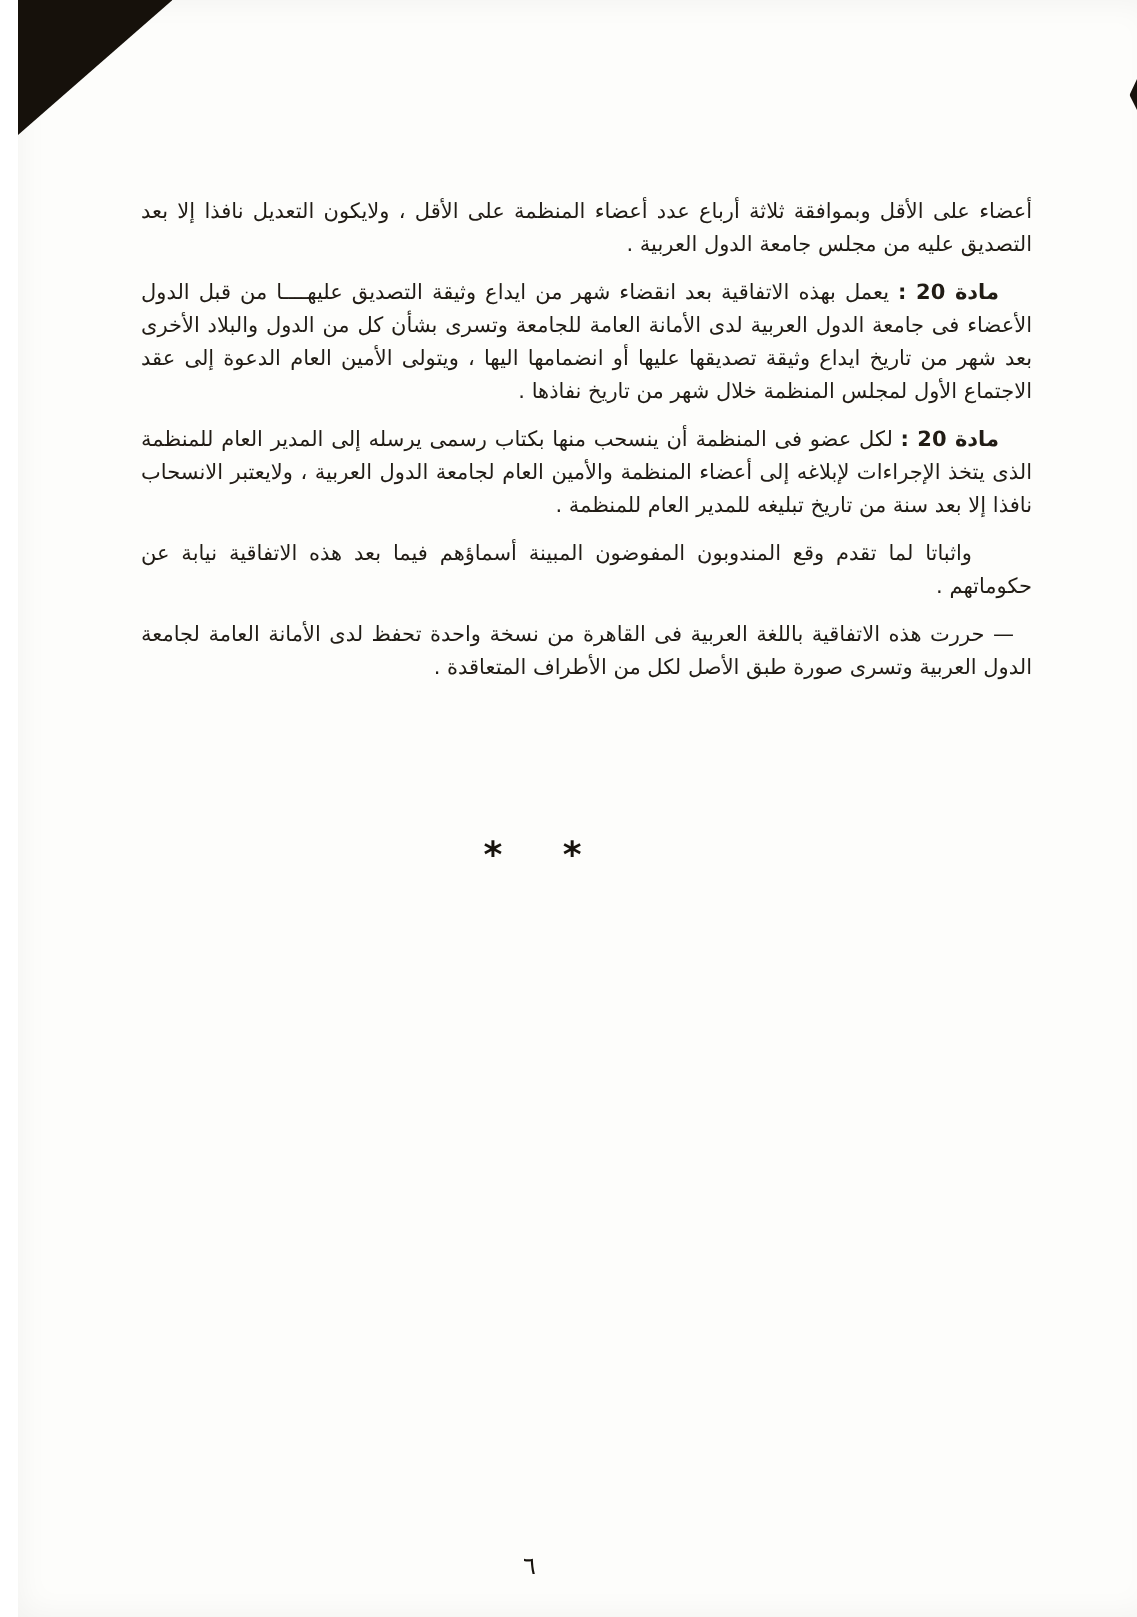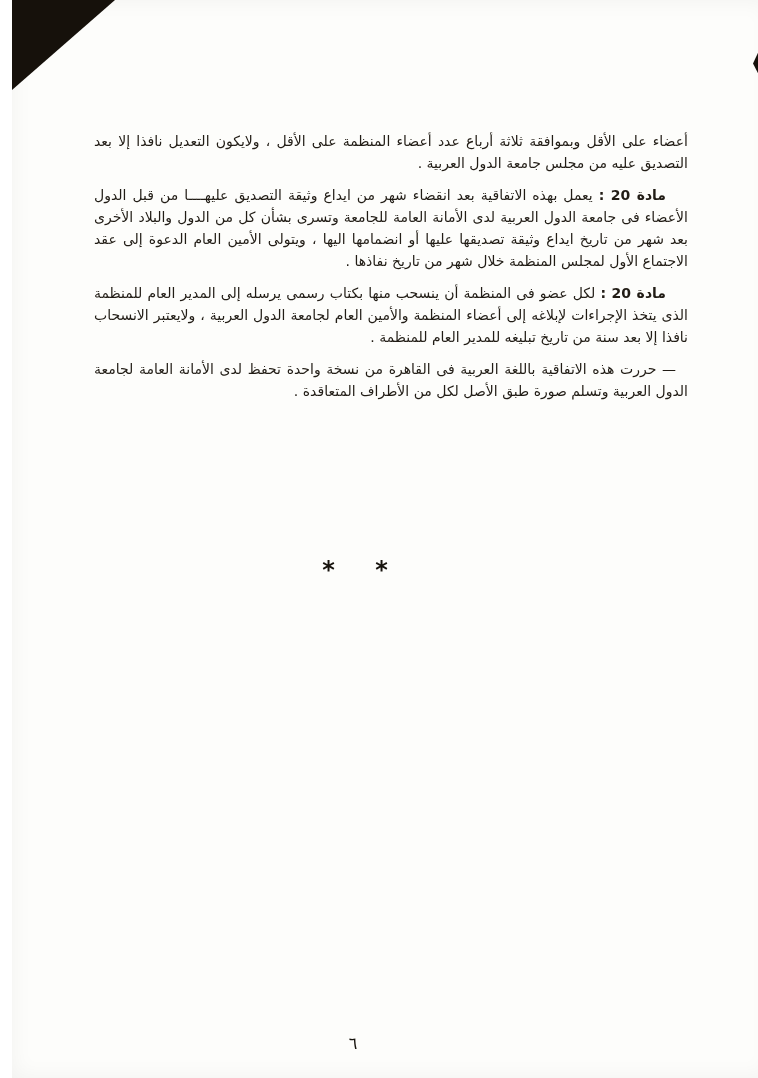--- a/index.html
+++ b/index.html
@@ -84,22 +84,23 @@
     <p class="para indent-sm">
       <span class="article-label">مادة 20 :</span>
       <span>يعمل بهذه الاتفاقية بعد انقضاء شهر من ايداع وثيقة التصديق عليهــــا من قبل الدول الأعضاء فى جامعة الدول العربية لدى الأمانة العامة للجامعة وتسرى بشأن كل من الدول والبلاد الأخرى بعد شهر من تاريخ ايداع وثيقة تصديقها عليها أو انضمامها اليها ، ويتولى الأمين العام الدعوة إلى عقد الاجتماع الأول لمجلس المنظمة خلال شهر من تاريخ نفاذها .</span>
     </p>
 
     <p class="para indent-sm">
       <span class="article-label">مادة 20 :</span>
       <span>لكل عضو فى المنظمة أن ينسحب منها بكتاب رسمى يرسله إلى المدير العام للمنظمة الذى يتخذ الإجراءات لإبلاغه إلى أعضاء المنظمة والأمين العام لجامعة الدول العربية ، ولايعتبر الانسحاب نافذا إلا بعد سنة من تاريخ تبليغه للمدير العام للمنظمة .</span>
     </p>
 
+    <p class="para indent-lg">واثباتا لما تقدم وقع المندوبون المفوضون المبينة أسماؤهم فيما بعد هذه الاتفاقية نيابة عن حكوماتهم .</p>
 
-    <p class="para indent-xs">— حررت هذه الاتفاقية باللغة العربية فى القاهرة من نسخة واحدة تحفظ لدى الأمانة العامة لجامعة الدول العربية وتسلم صورة طبق الأصل لكل من الأطراف المتعاقدة .</p>
+    <p class="para indent-xs">— حررت هذه الاتفاقية باللغة العربية فى القاهرة من نسخة واحدة تحفظ لدى الأمانة العامة لجامعة الدول العربية وتسرى صورة طبق الأصل لكل من الأطراف المتعاقدة .</p>
 
   </div>
 
   <div class="separator">* *</div>
 
   <div class="page-number">٦</div>
 
 </div>
 
 </body></html>

